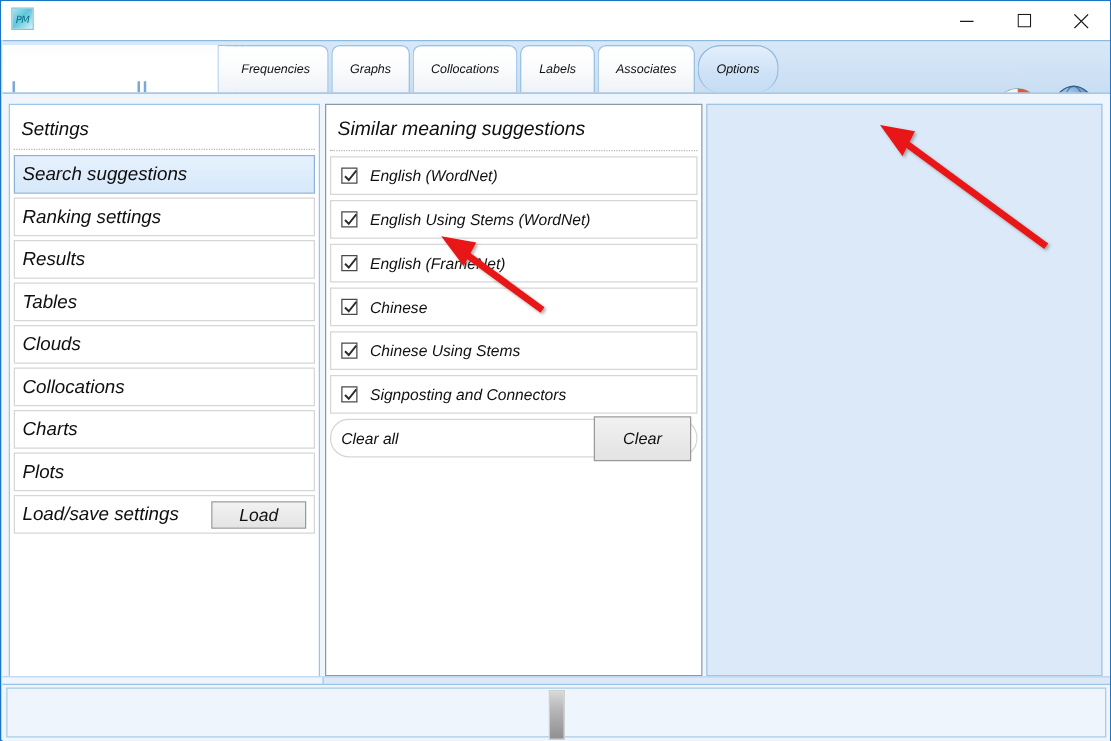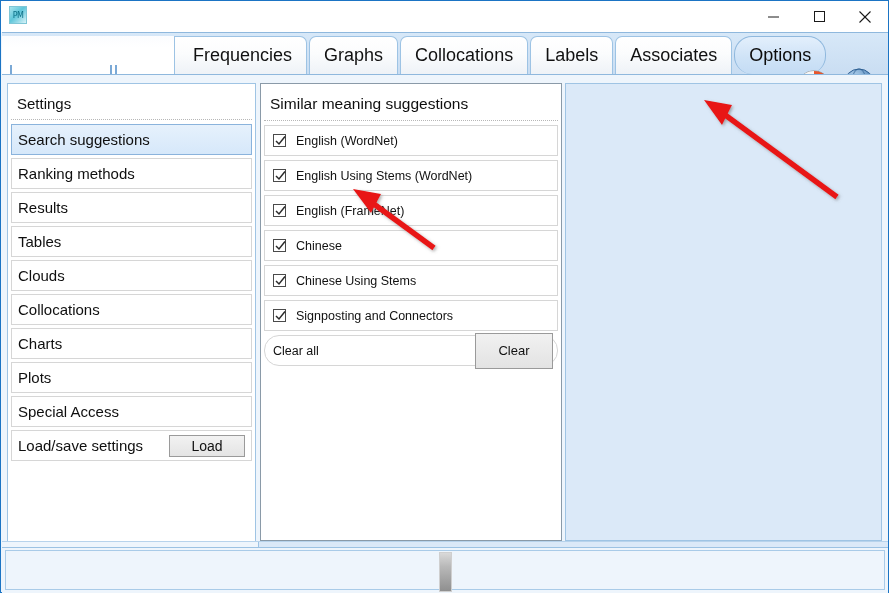--- a/index.html
+++ b/index.html
@@ -17,20 +17,21 @@
 
   
   #app-window {
     position: absolute;
     left: 0; top: 0;
     width: 889px;
     height: 593px;
     box-sizing: border-box;
     border: 1px solid #1b74c4;
     background: #eef5fc;
+    font-style: italic;
   }
 
   
   #titlebar {
     position: absolute;
     left: 0; top: 0;
     width: 887px;
     height: 31px;
     background: #ffffff;
     box-sizing: border-box;
@@ -104,21 +105,21 @@
   }
   .tab {
     position: relative;
     height: 38px;
     box-sizing: border-box;
     padding: 0 14px;
     margin-right: 2px;
     display: flex;
     align-items: center;
     justify-content: center;
-    font-size: 18px;
+    font-size: 10px;
     color: #111111;
     background: linear-gradient(#ffffff 0%, #fbfcfd 45%, #eef2f7 100%);
     border: 1px solid #9dc3e4;
     border-bottom: none;
     border-radius: 7px 7px 0 0;
     white-space: nowrap;
     text-align: center;
   }
   .tab.cut-left {
     margin-left: -18px;
@@ -429,42 +430,39 @@
   <div id="content">
 
     <div id="sidebar">
       <div class="side-item header">
         <span>Settings</span>
       </div>
       <div class="side-item selected">
         <span>Search suggestions</span>
       </div>
       <div class="side-item">
-        <span>Ranking methods</span>
+        <span>Ranking settings</span>
       </div>
       <div class="side-item">
         <span>Results</span>
       </div>
       <div class="side-item">
         <span>Tables</span>
       </div>
       <div class="side-item">
         <span>Clouds</span>
       </div>
       <div class="side-item">
         <span>Collocations</span>
       </div>
       <div class="side-item">
         <span>Charts</span>
       </div>
       <div class="side-item">
         <span>Plots</span>
-      </div>
-      <div class="side-item">
-        <span>Special Access</span>
       </div>
       <div class="side-item">
         <span class="grow">Load/save settings</span>
         <div class="side-btn">
           <span>Load</span>
         </div>
       </div>
     </div>
 
     <div id="middle-panel">

